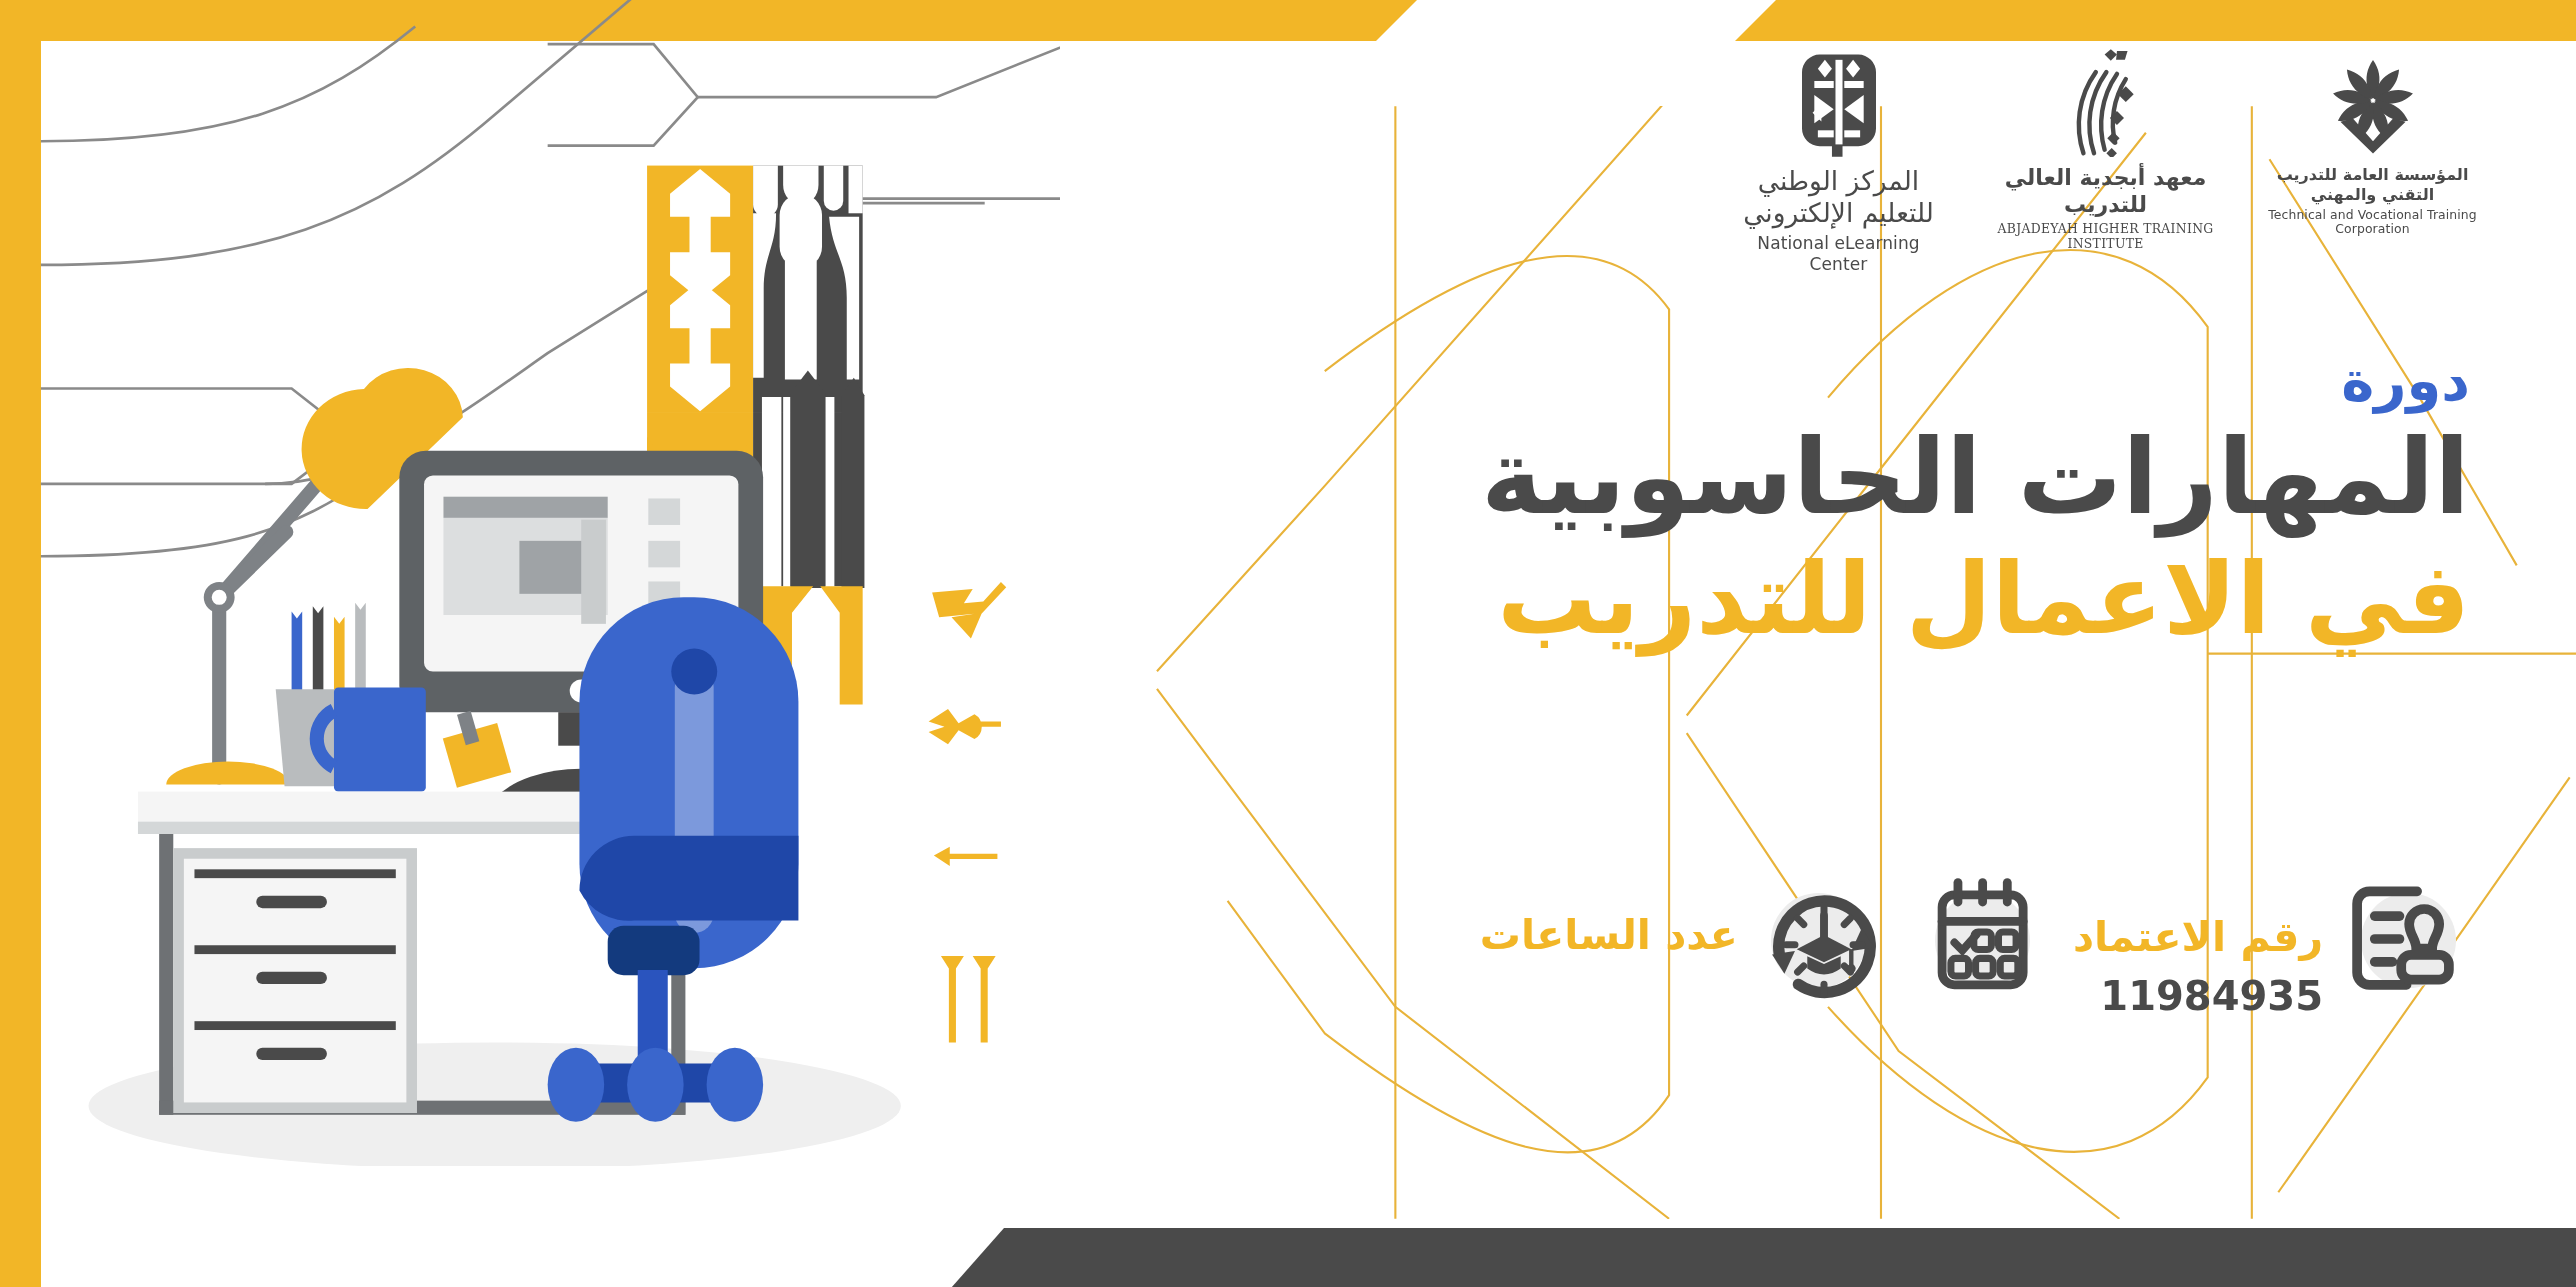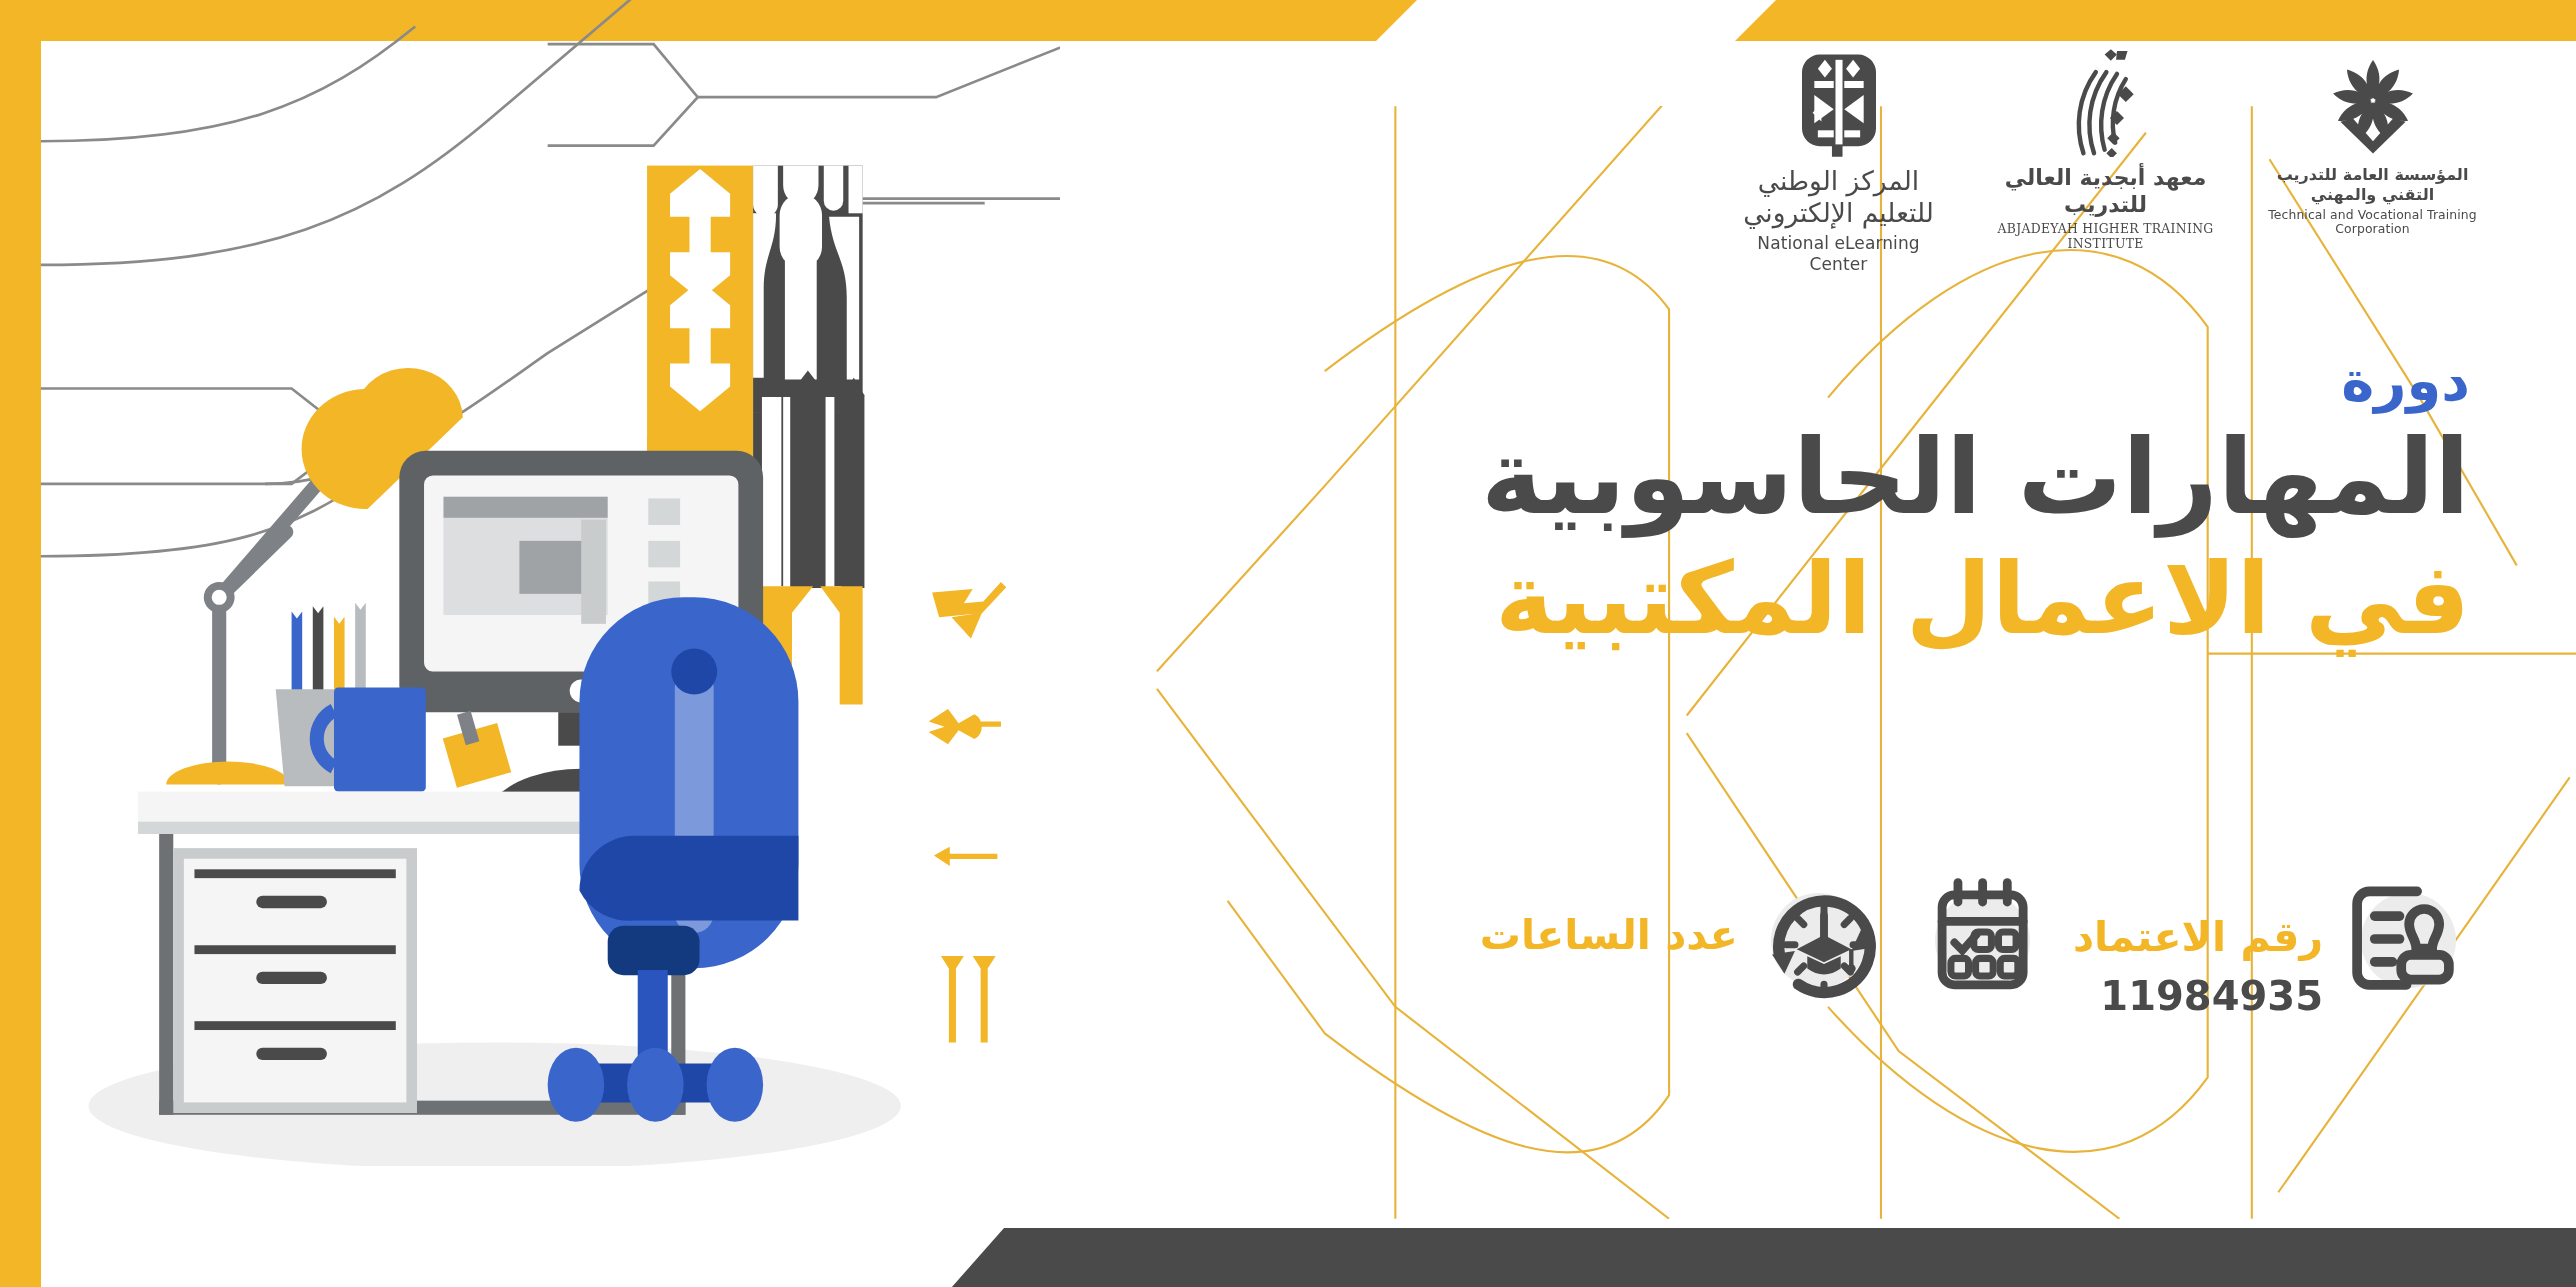--- a/index.html
+++ b/index.html
@@ -362,21 +362,21 @@
       <div class="ar">المركز الوطني
 للتعليم الإلكتروني</div>
       <div class="en">National eLearning Center</div>
     </div>
 
   </div>
 
   <div class="title-block">
     <div class="t-kicker">دورة</div>
     <div class="t-main">المهارات الحاسوبية</div>
-    <div class="t-sub">في الاعمال المكتبية</div>
+    <div class="t-sub">في الاعمال للتدريب</div>
   </div>
 
   <div class="badges">
 
     <div class="badge acc">
       <div class="ico">
         <div class="blob"></div>
         <svg width="120" height="124" viewBox="0 0 136 140" fill="none" stroke="#4A4A4A" stroke-width="11" stroke-linecap="round">
           <path d="M84 16 H30 a14 14 0 0 0 -14 14 v78 a14 14 0 0 0 14 14 h42"></path>
           <path d="M36 44 h28"></path>

